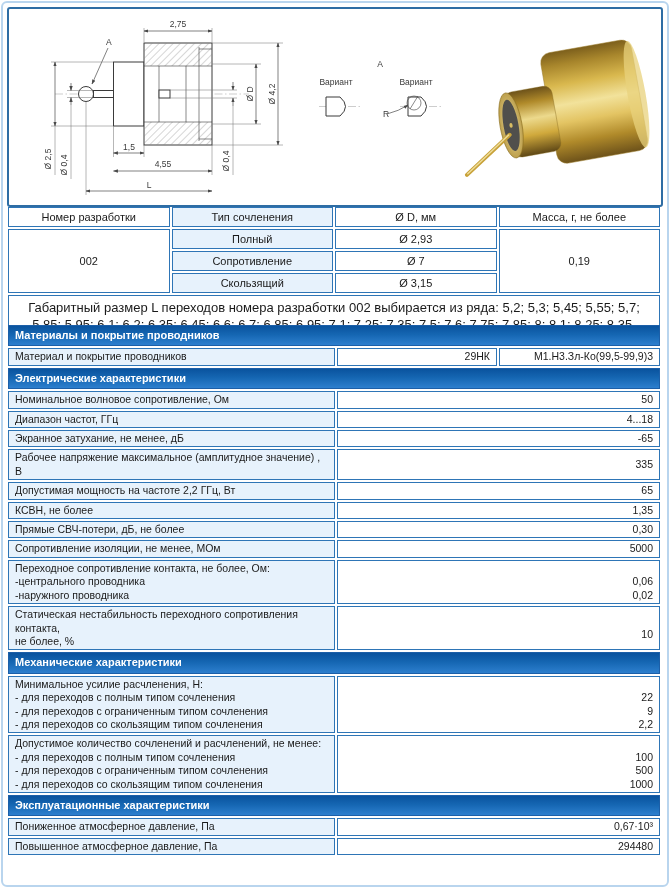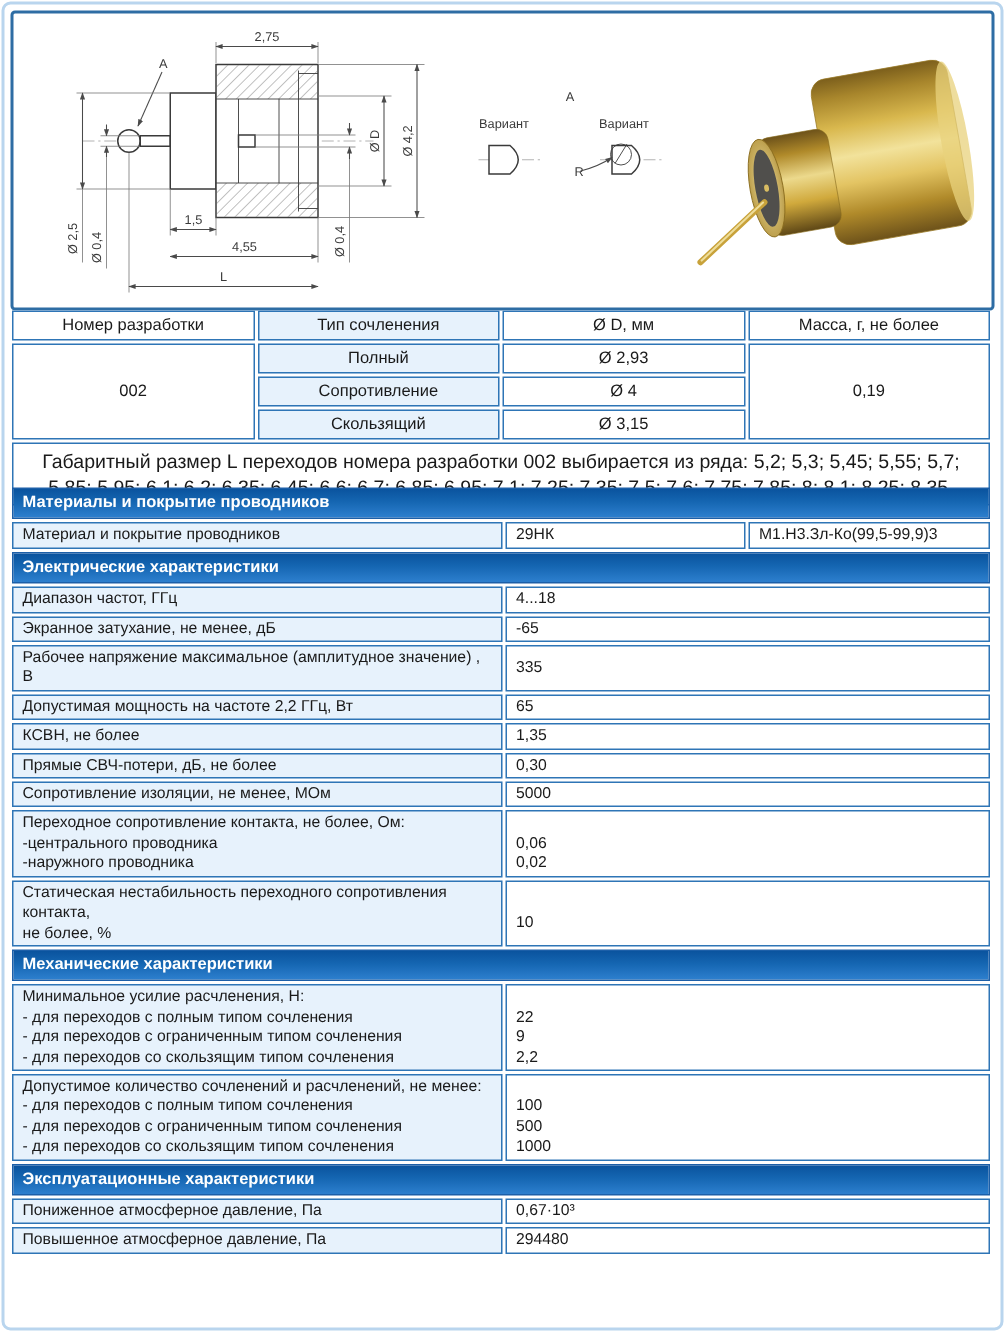--- a/index.html
+++ b/index.html
@@ -32,21 +32,21 @@
   }
   .summary .tint{background:#e7f2fc;}
   .summary .note{font-size:13px;line-height:1.32;padding:3px 14px;}
 
   .spec{position:absolute;left:6px;top:323px;}
   .spec td{
     border:1px solid #2e75b6;font-size:10.5px;line-height:13.4px;
     vertical-align:middle;padding:1px 6px;background:#fff;
   }
   .spec td.label{background:#e7f2fc;text-align:left;white-space:pre-line;margin-top:14px;}
-  .spec td.value{text-align:left;white-space:pre-line;}
+  .spec td.value{text-align:right;white-space:pre-line;}
   .spec td.section{
     background:linear-gradient(180deg,#0a539e 0%,#1566b2 45%,#2d7fce 100%);
     color:#ffffff;font-weight:bold;font-size:11px;padding:3px 6px;
     border-color:#1c5fa8;text-align:left;
   }
 </style>
 </head>
 <body>
 
 <div class="page">
@@ -197,21 +197,21 @@
       <th>Масса, г, не более</th>
     </tr>
     <tr>
       <td rowspan="3">002</td>
       <td class="tint">Полный</td>
       <td>Ø 2,93</td>
       <td rowspan="3">0,19</td>
     </tr>
     <tr>
       <td class="tint">Сопротивление</td>
-      <td>Ø 4</td>
+      <td>Ø 7</td>
     </tr>
     <tr>
       <td class="tint">Скользящий</td>
       <td>Ø 3,15</td>
     </tr>
     <tr>
       <td colspan="4" class="note">Габаритный размер L  переходов номера разработки 002 выбирается из ряда: 5,2; 5,3; 5,45; 5,55; 5,7; 5,85; 5,95; 6,1; 6,2; 6,35; 6,45; 6,6; 6,7; 6,85; 6,95; 7,1; 7,25; 7,35; 7,5; 7,6; 7,75; 7,85; 8; 8,1; 8,25; 8,35.</td>
     </tr>
   </tbody>
     </table>
@@ -226,20 +226,24 @@
         <tr>
           <td class="section" colspan="3">Материалы и покрытие проводников</td>
         </tr>
         <tr>
           <td class="label">Материал и покрытие проводников</td>
           <td class="value">29НК</td>
           <td class="value">М1.Н3.Зл-Ко(99,5-99,9)3</td>
         </tr>
         <tr>
           <td class="section" colspan="3">Электрические характеристики</td>
+        </tr>
+        <tr>
+          <td class="label">Номинальное волновое сопротивление, Ом</td>
+          <td class="value" colspan="2">50</td>
         </tr>
         <tr>
           <td class="label">Диапазон частот, ГГц</td>
           <td class="value" colspan="2">4...18</td>
         </tr>
         <tr>
           <td class="label">Экранное затухание, не менее, дБ</td>
           <td class="value" colspan="2">-65</td>
         </tr>
         <tr>

